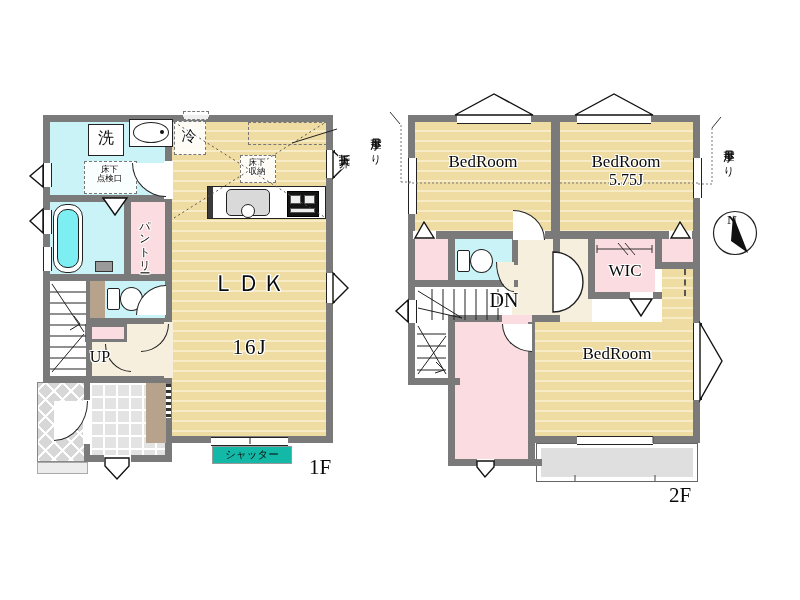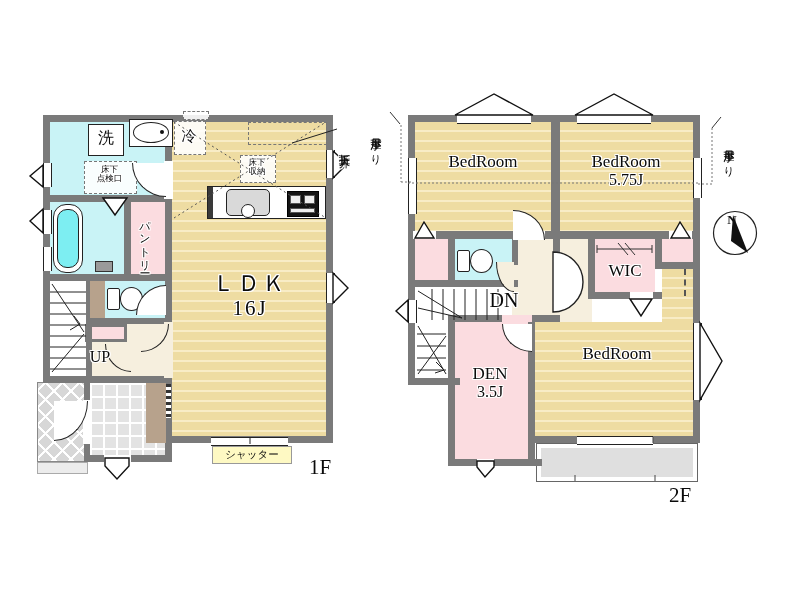--- a/index.html
+++ b/index.html
@@ -18,21 +18,21 @@
        line-height:1.08;text-align:center;white-space:nowrap;
        text-shadow:-1px -1px 0 #fff,1px -1px 0 #fff,-1px 1px 0 #fff,1px 1px 0 #fff,0 -1px 0 #fff,0 1px 0 #fff,-1px 0 0 #fff,1px 0 0 #fff;}
   .vert{writing-mode:vertical-rl;text-orientation:upright;letter-spacing:1px;}
   .tatami{background:repeating-linear-gradient(to bottom,#eedca2 0px,#eedca2 8px,#f8ecc6 8px,#f8ecc6 10px);}
   .wet{background:#c9f3f6;}
   .pinkr{background:#fbdce0;}
   .hallf{background:#f6efde;}
   .tile{background-color:#e3e3e3;background-image:linear-gradient(#fff 2px,transparent 2px),linear-gradient(90deg,#fff 2px,transparent 2px);background-size:13px 13px;}
   .porch{background-color:#d7d7d7;background-image:repeating-linear-gradient(45deg,#fff 0,#fff 2px,transparent 2px,transparent 12px),repeating-linear-gradient(-45deg,#fff 0,#fff 2px,transparent 2px,transparent 12px);border:1px solid #888;box-sizing:border-box;}
   .balc{background:#dfdfdf;border:1.5px solid #666;box-shadow:inset 0 0 0 4px #fff;box-sizing:border-box;}
-  .shutterbox{position:absolute;z-index:6;background:#fef9c3;border:1px solid #999;}
+  .shutterbox{position:absolute;z-index:6;background:#14b8a6;border:1px solid #999;}
 </style>
 </head>
 <body>
 
 <div class="canvas">
 
   <div class="room wet" style="left:50px;top:122px;width:115px;height:73px;"></div>
   <div class="room wet" style="left:50px;top:202px;width:74px;height:72px;"></div>
   <div class="room pinkr" style="left:131px;top:202px;width:34px;height:72px;"></div>
   <div class="room wet" style="left:105px;top:281px;width:60px;height:37px;"></div>
@@ -223,21 +223,21 @@
   </svg>
 
   <svg class="ovl" width="56" height="56" viewBox="0 0 56 56" style="left:708px;top:206px;">
     <circle cx="27" cy="27" r="21.5" fill="#fff" stroke="#222" stroke-width="1.2"></circle>
     <polygon points="25,9 40,47 23,35" fill="#111"></polygon>
     <text x="24" y="18" font-size="13" font-family="Liberation Serif, DejaVu Serif, serif" font-weight="bold" fill="#111" text-anchor="middle">N</text>
   </svg>
 
   <div class="lbl" style="left:190px;top:272px;width:120px;font-size:23px;letter-spacing:2px;">
     <div>ＬＤＫ</div>
-    <div style="font-size:21px;">16J</div>
+    <div style="font-size:21px;margin-top:39px;">16J</div>
   </div>
   <div class="lbl" style="left:88px;top:129px;width:36px;font-size:16px;">洗</div>
   <div class="lbl" style="left:174px;top:128px;width:30px;font-size:15px;">冷</div>
   <div class="lbl vert" style="left:138px;top:207px;font-size:11px;height:66px;">パントリー</div>
   <div class="lbl" style="left:84px;top:165px;width:51px;font-size:8.5px;">
     <div>床下</div>
     <div>点検口</div>
   </div>
   <div class="lbl" style="left:240px;top:158px;width:34px;font-size:8.5px;">
     <div>床下</div>
@@ -253,23 +253,19 @@
   <div class="lbl" style="left:418px;top:153px;width:130px;font-size:17px;">
     <div>BedRoom</div>
   </div>
   <div class="lbl" style="left:562px;top:153px;width:128px;font-size:17px;">
     <div>BedRoom</div>
     <div style="font-size:16px;">5.75J</div>
   </div>
   <div class="lbl" style="left:543px;top:345px;width:148px;font-size:17px;">
     <div>BedRoom</div>
   </div>
-  <div class="lbl" style="left:452px;top:365px;width:76px;font-size:17px;">
-    <div>DEN</div>
-    <div style="font-size:16px;">3.5J</div>
-  </div>
   <div class="lbl" style="left:596px;top:262px;width:58px;font-size:17px;">WIC</div>
   <div class="lbl" style="left:484px;top:290px;width:40px;font-size:20px;">DN</div>
   <div class="lbl vert" style="left:369px;top:100px;font-size:11px;height:88px;">母屋下がり</div>
   <div class="lbl vert" style="left:722px;top:112px;font-size:11px;height:88px;">母屋下がり</div>
   <div class="lbl" style="left:658px;top:484px;width:44px;font-size:21px;">2F</div>
 
 </div>
 
 </body></html>

